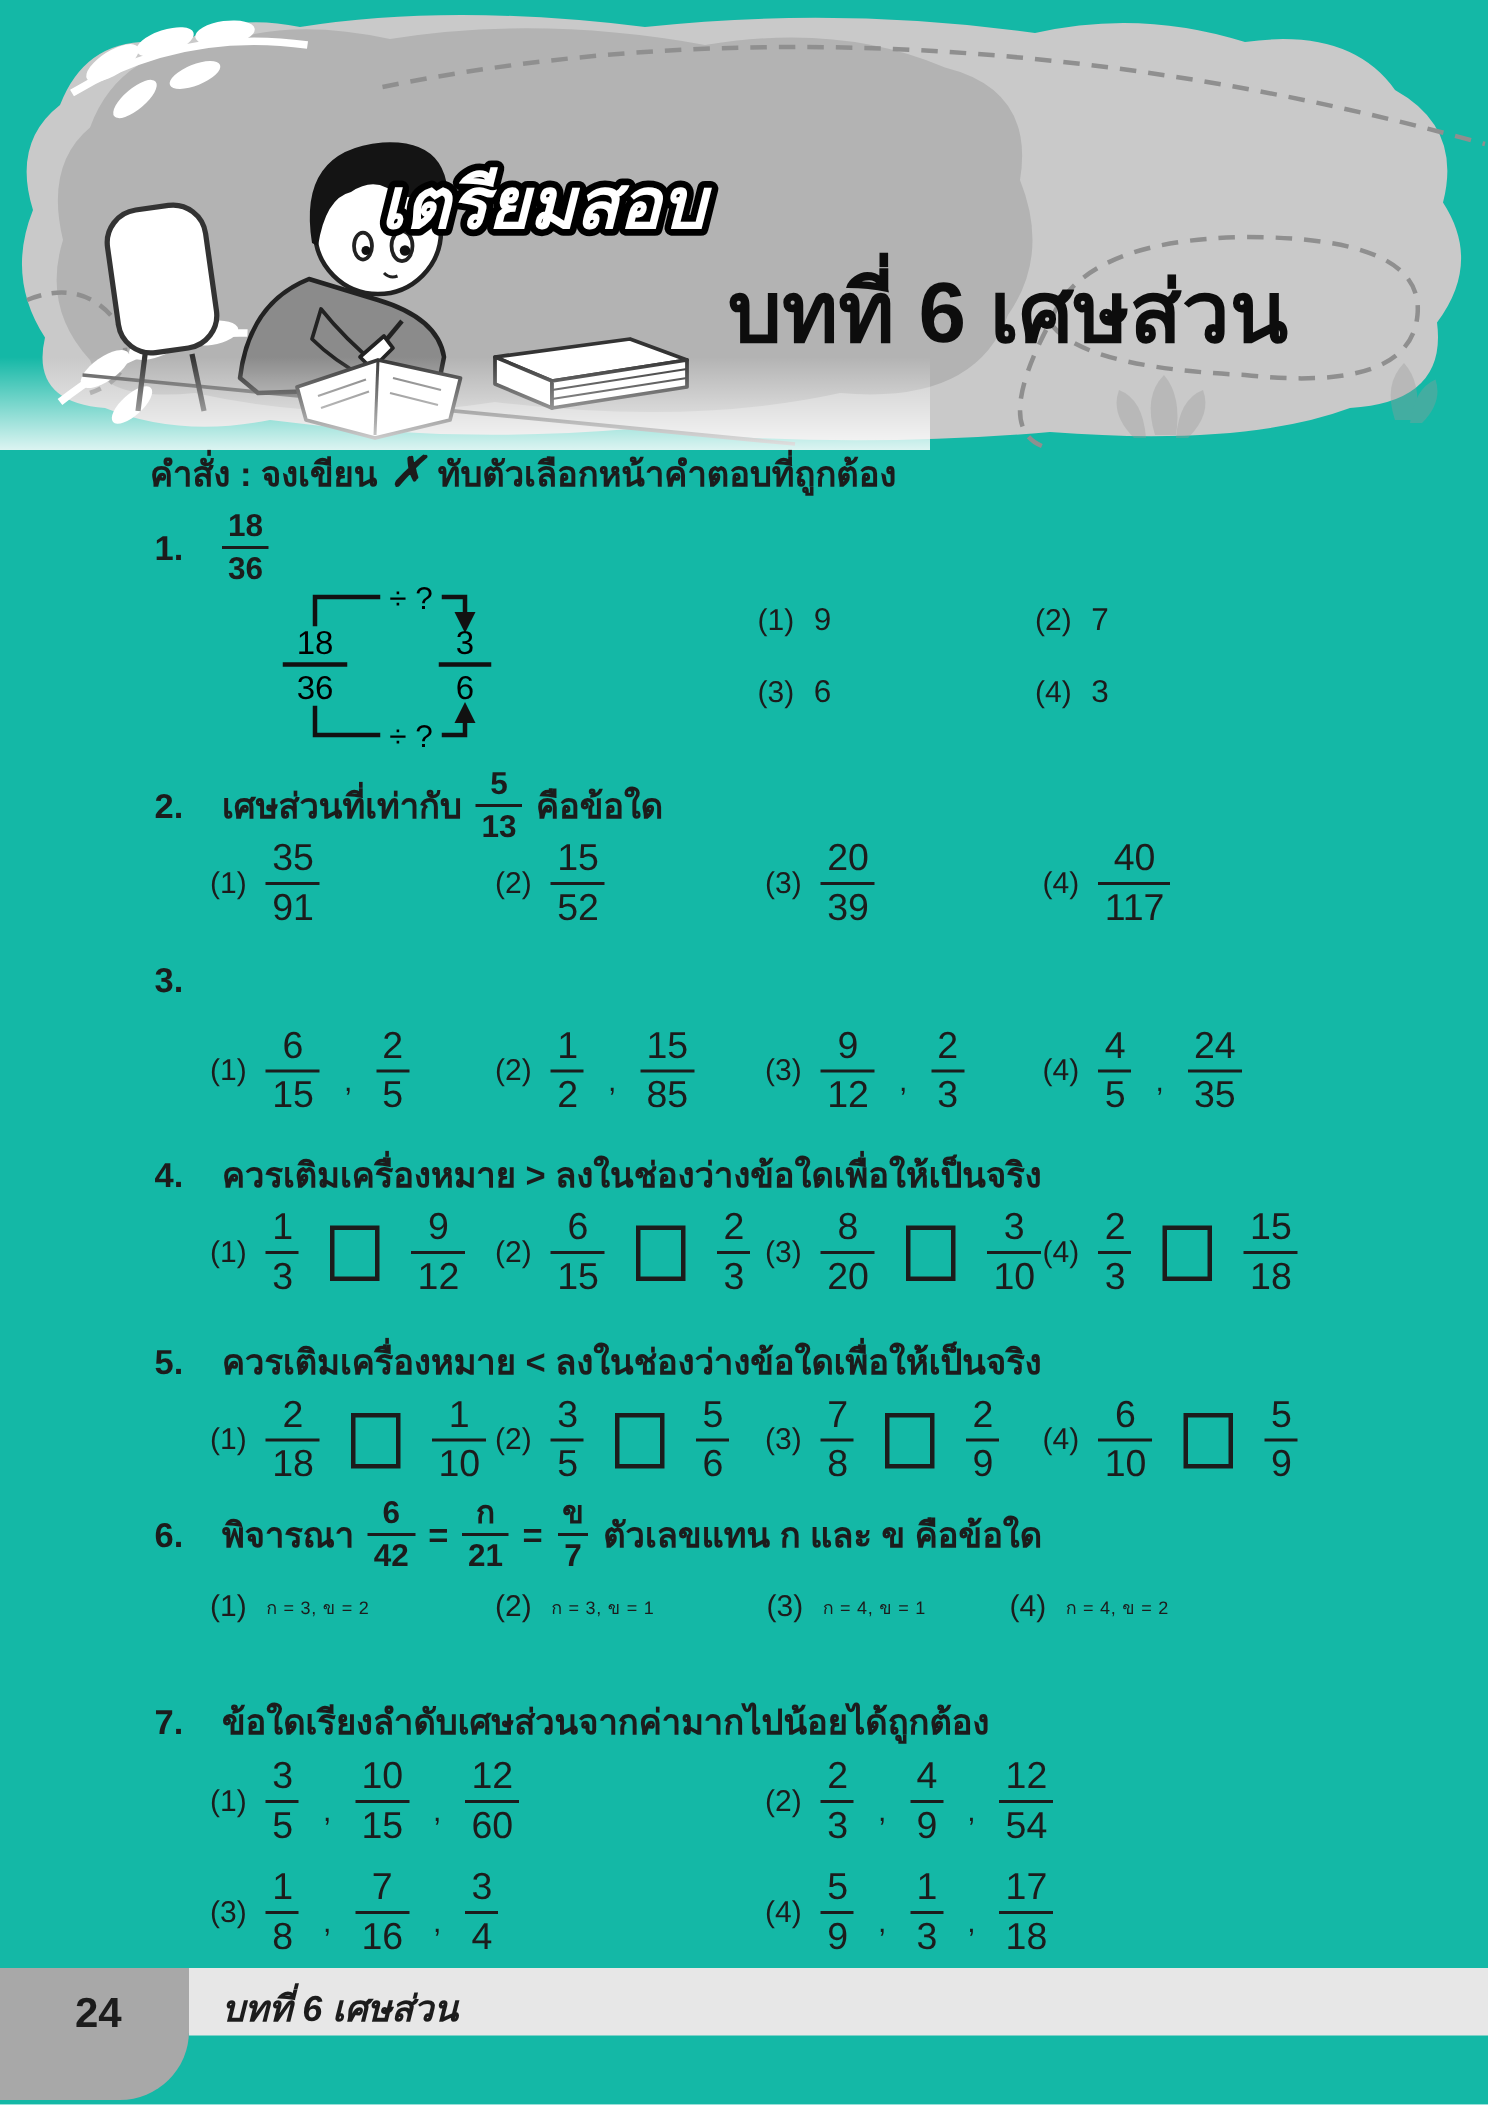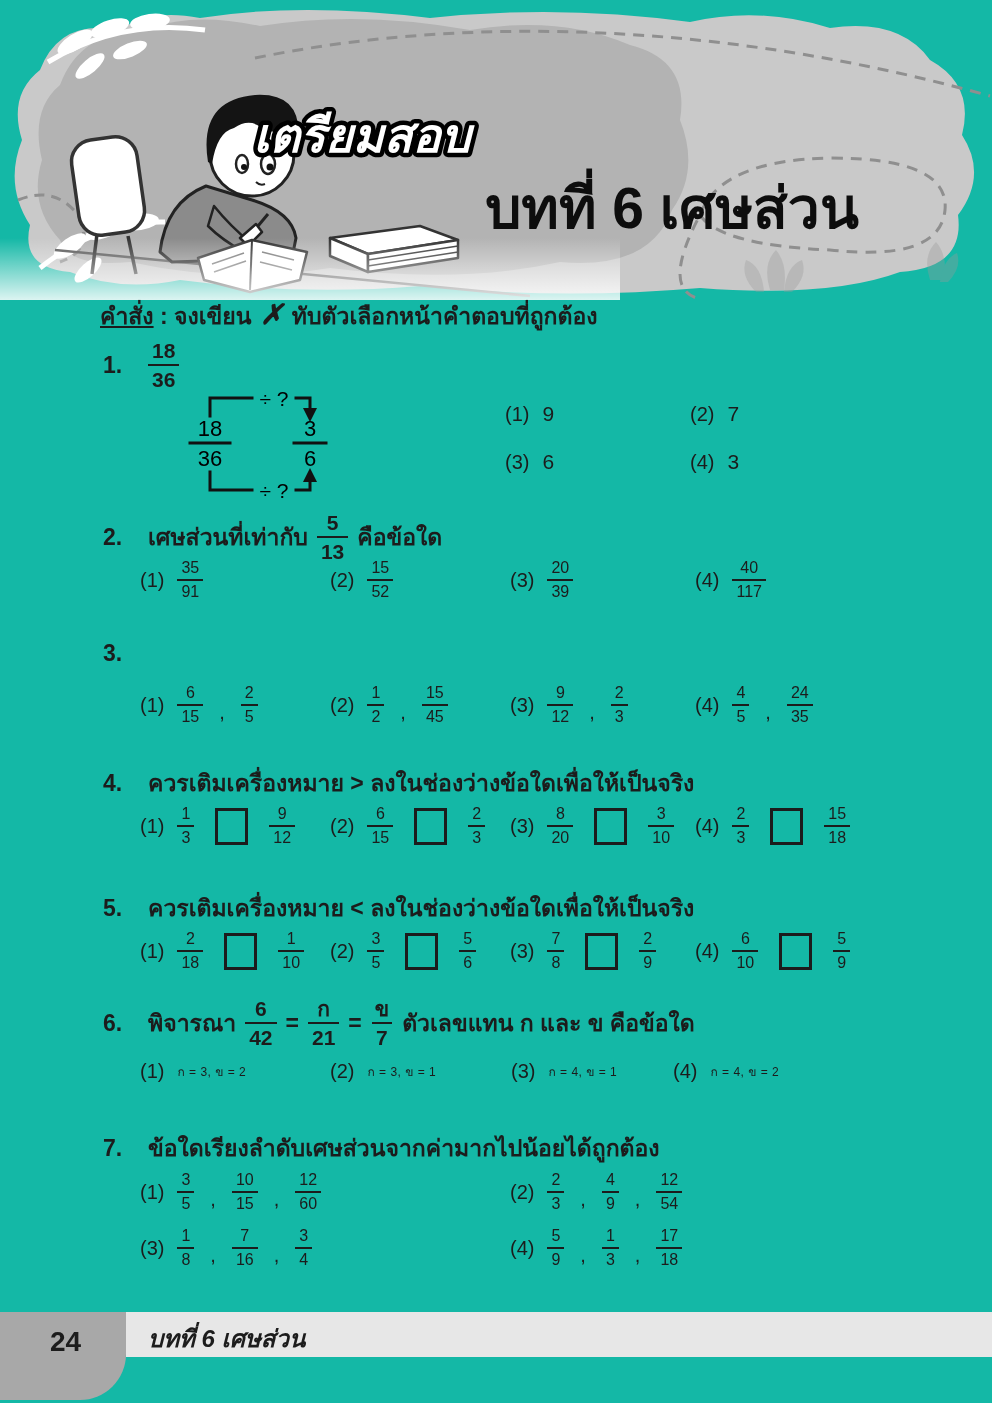--- a/index.html
+++ b/index.html
@@ -3,31 +3,31 @@
 <meta charset="utf-8">
 <style>
   html,body{margin:0;padding:0;background:#fff;}
   .page{position:relative;width:992px;height:1403px;background:#14b8a6;overflow:hidden;
         font-family:"Liberation Sans", sans-serif;color:#1c1c1c;}
   .header-svg{position:absolute;left:0;top:0;}
   svg text{font-family:"Liberation Sans", sans-serif;}
 
   
   .instruction{position:absolute;left:100px;top:298px;font-size:23px;font-weight:bold;white-space:nowrap;}
-  .instruction .cmd{text-decoration:underline;}
+  .instruction .cmd{}
   .instruction .xmark{font-size:28px;font-style:italic;padding:0 2px;}
 
   
   .qrow{position:absolute;left:103px;display:flex;align-items:center;gap:9px;
         font-weight:bold;font-size:23px;white-space:nowrap;}
   .q-num{width:36px;flex:none;}
 
   
   .frac{display:inline-flex;flex-direction:column;align-items:center;line-height:1;
-        font-size:16px;vertical-align:middle;}
+        font-size:25px;vertical-align:middle;}
   .frac .num{padding:0 4px 3px;}
   .frac .den{border-top:2px solid #1c1c1c;padding:3px 4px 0;}
   .qrow .frac{font-size:21px;}
 
   
   .opts4{position:absolute;left:140px;display:grid;grid-template-columns:190px 180px 185px auto;
          align-items:center;font-weight:normal;}
   .opts4.q6cols{grid-template-columns:190px 181px 162px auto;}
   .opts2{position:absolute;left:140px;display:grid;grid-template-columns:370px auto;
          row-gap:16px;align-items:center;}
@@ -244,21 +244,21 @@
     </div>
     <div class="opt">
       <span>(2)</span>
       <span class="frac">
           <span class="num">1</span>
           <span class="den">2</span>
         </span>
       <span class="comma">,</span>
       <span class="frac">
           <span class="num">15</span>
-          <span class="den">45</span>
+          <span class="den">85</span>
         </span>
     </div>
     <div class="opt">
       <span>(3)</span>
       <span class="frac">
           <span class="num">9</span>
           <span class="den">12</span>
         </span>
       <span class="comma">,</span>
       <span class="frac">

